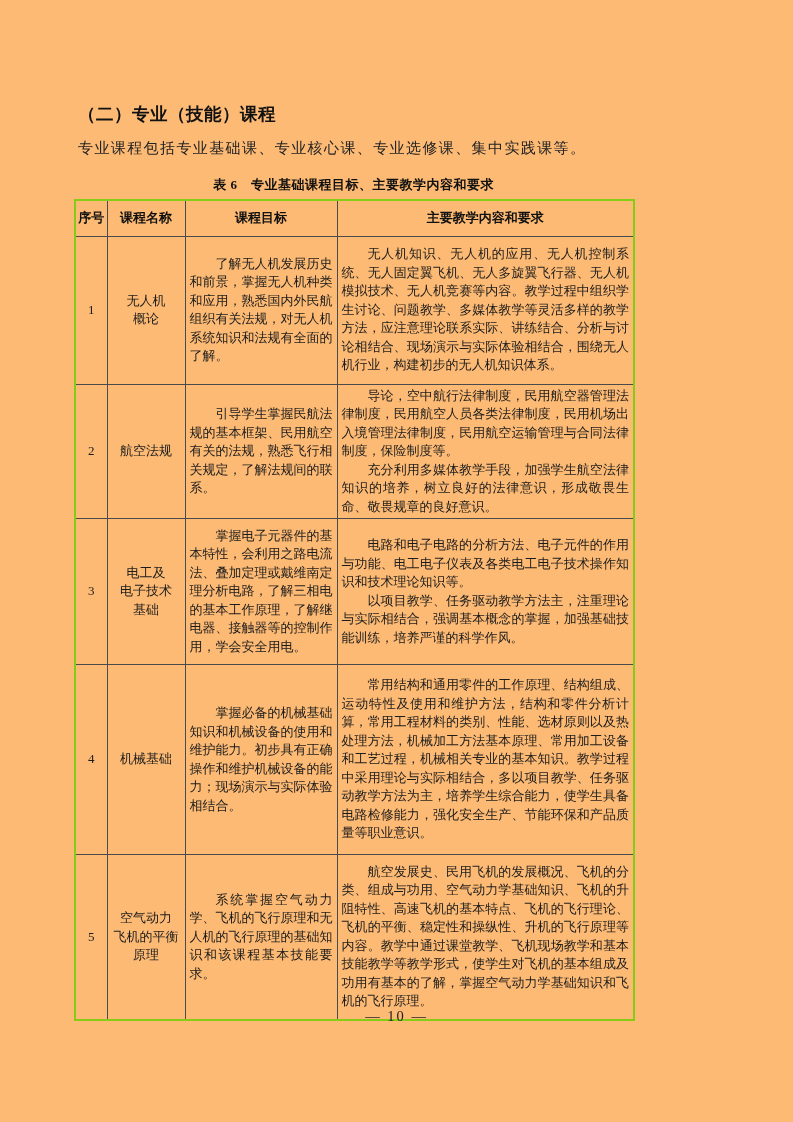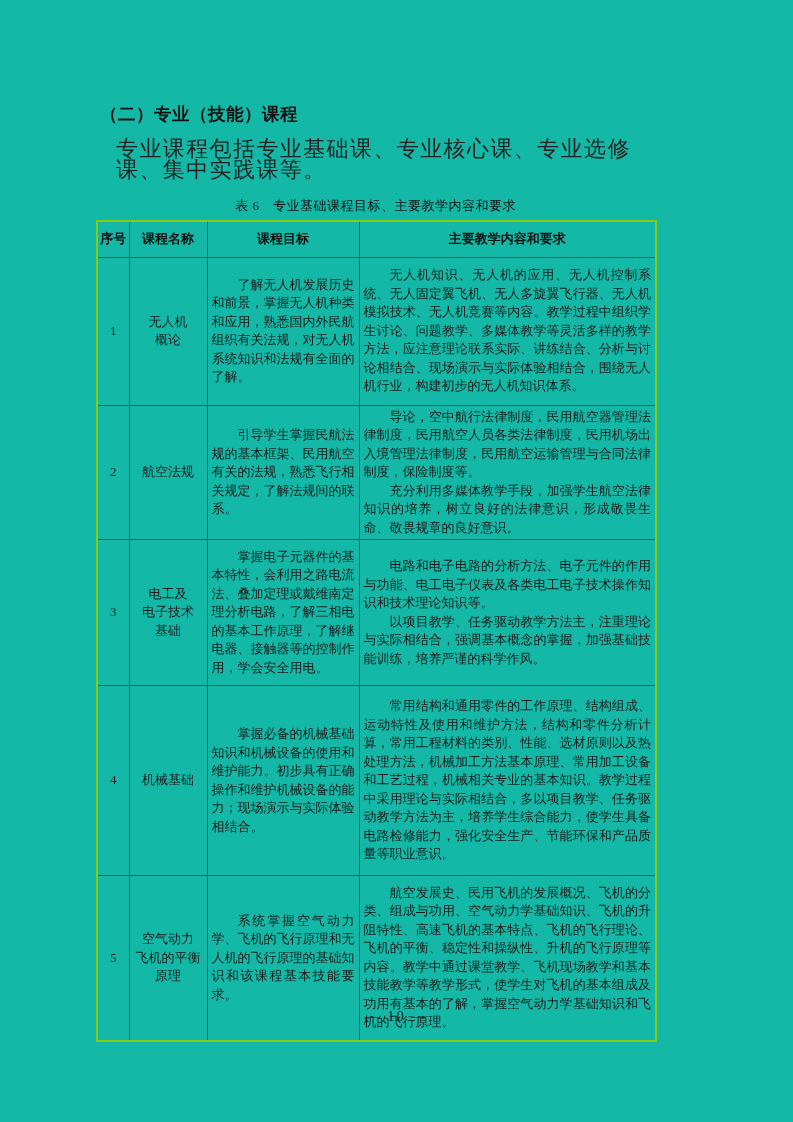--- a/index.html
+++ b/index.html
@@ -11,46 +11,46 @@
     width: 793px;
     height: 1122px;
     position: relative;
     overflow: hidden;
     font-family: "Liberation Serif", "DejaVu Serif", serif;
     color: #1c1c1c;
   }
   .page {
     position: absolute;
     inset: 0;
-    padding: 103px 0 0 96px;
+    padding: 103px 0 0 74px;
     box-sizing: border-box;
-    background: #14b8a6;
+    background: #fdba74;
   }
   .section-heading {
     margin: 0 0 0 4px;
     font-size: 17.5px;
     line-height: 22px;
     font-weight: bold;
     letter-spacing: 0.5px;
     font-family: "Liberation Sans", "DejaVu Sans", sans-serif;
     color: #111111;
   }
   .intro {
-    margin: 13px 0 0 20px;
+    margin: 13px 0 0 4px;
     width: 560px;
-    font-size: 22px;
+    font-size: 15px;
     line-height: 21px;
     letter-spacing: 1.4px;
     color: #222222;
   }
   .table-caption {
     width: 559px;
     margin: 17px 0 5px 0;
     text-align: center;
-    font-weight: normal;
+    font-weight: bold;
     font-size: 13px;
     letter-spacing: 0.5px;
     color: #111111;
   }
   table.course-table {
     width: 559px;
     border-collapse: collapse;
     table-layout: fixed;
     border: 2px solid #84cc16;
   }

